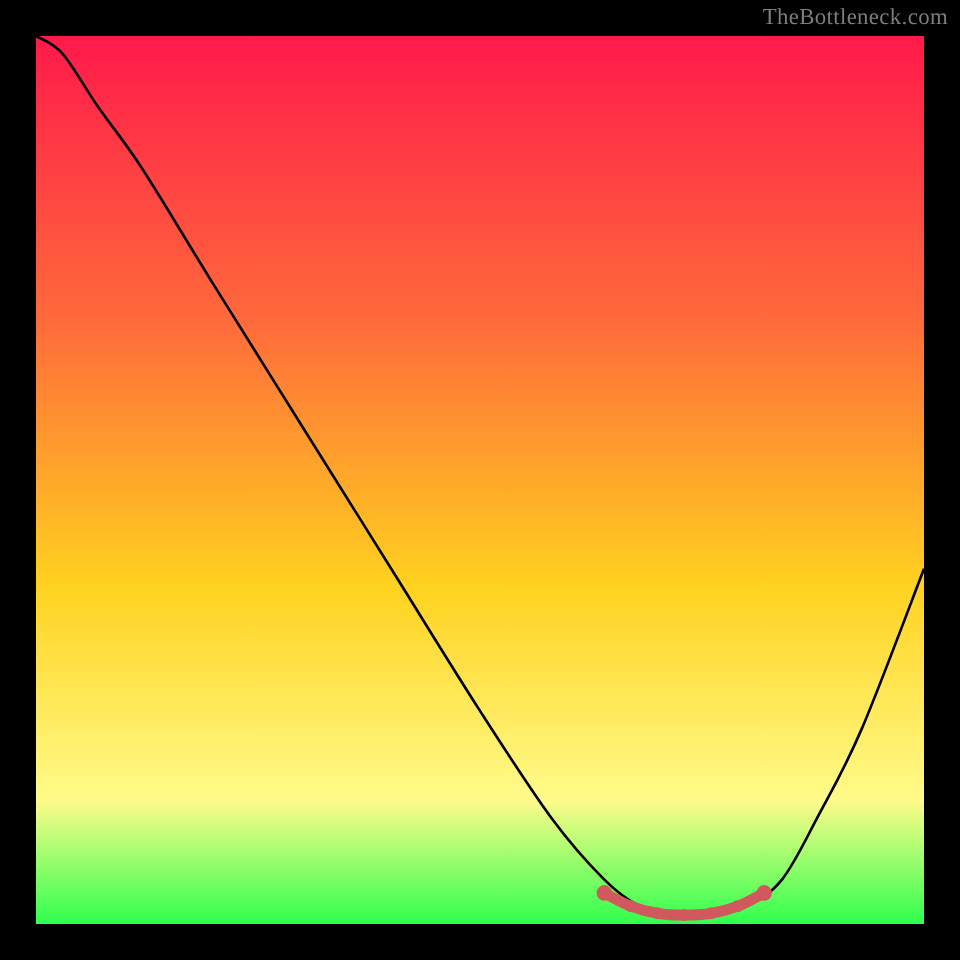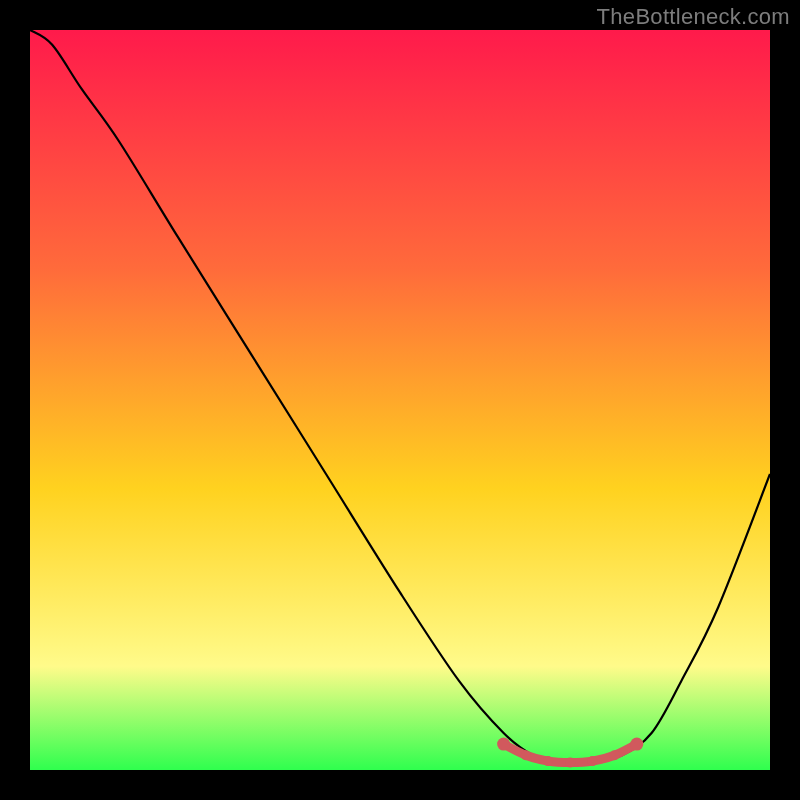--- a/index.html
+++ b/index.html
@@ -15,24 +15,25 @@
     position: relative;
     width: 800px;
     height: 800px;
     background: #000;
   }
   .watermark {
     position: absolute;
     top: 4px;
     right: 10px;
     color: #7d7d7d;
-    font-size: 22px;
+    font-size: 19px;
     font-weight: 500;
     letter-spacing: 0.3px;
     z-index: 10;
+    font-family: Liberation Serif, serif;
   }
   .plot-area {
     position: absolute;
     left: 30px;
     top: 30px;
     width: 740px;
     height: 740px;
     overflow: hidden;
   }
   .plot-area svg {

